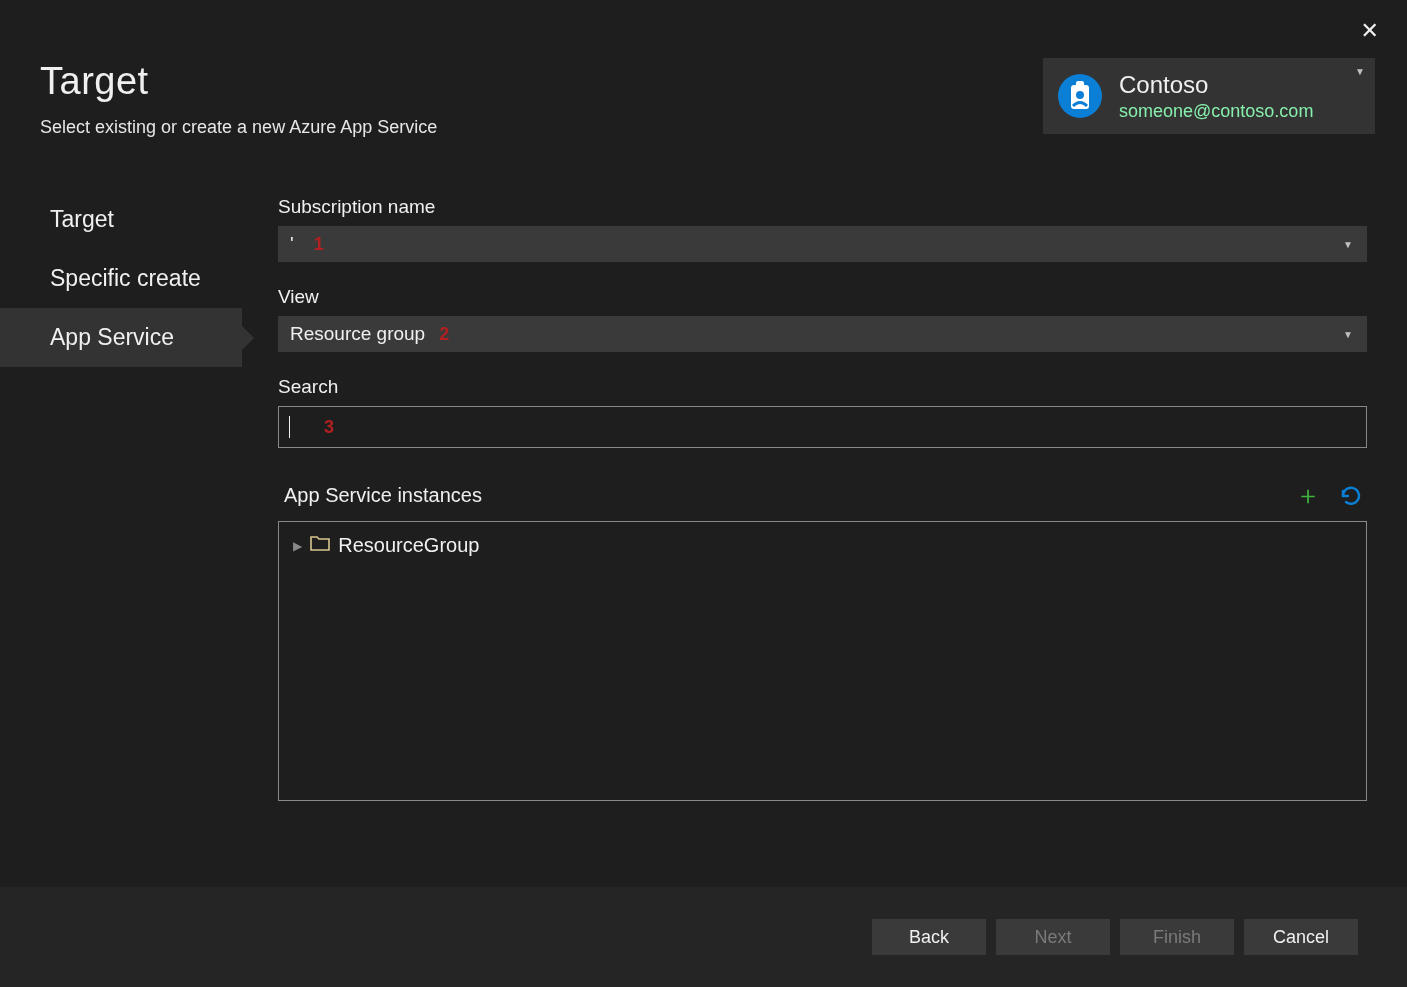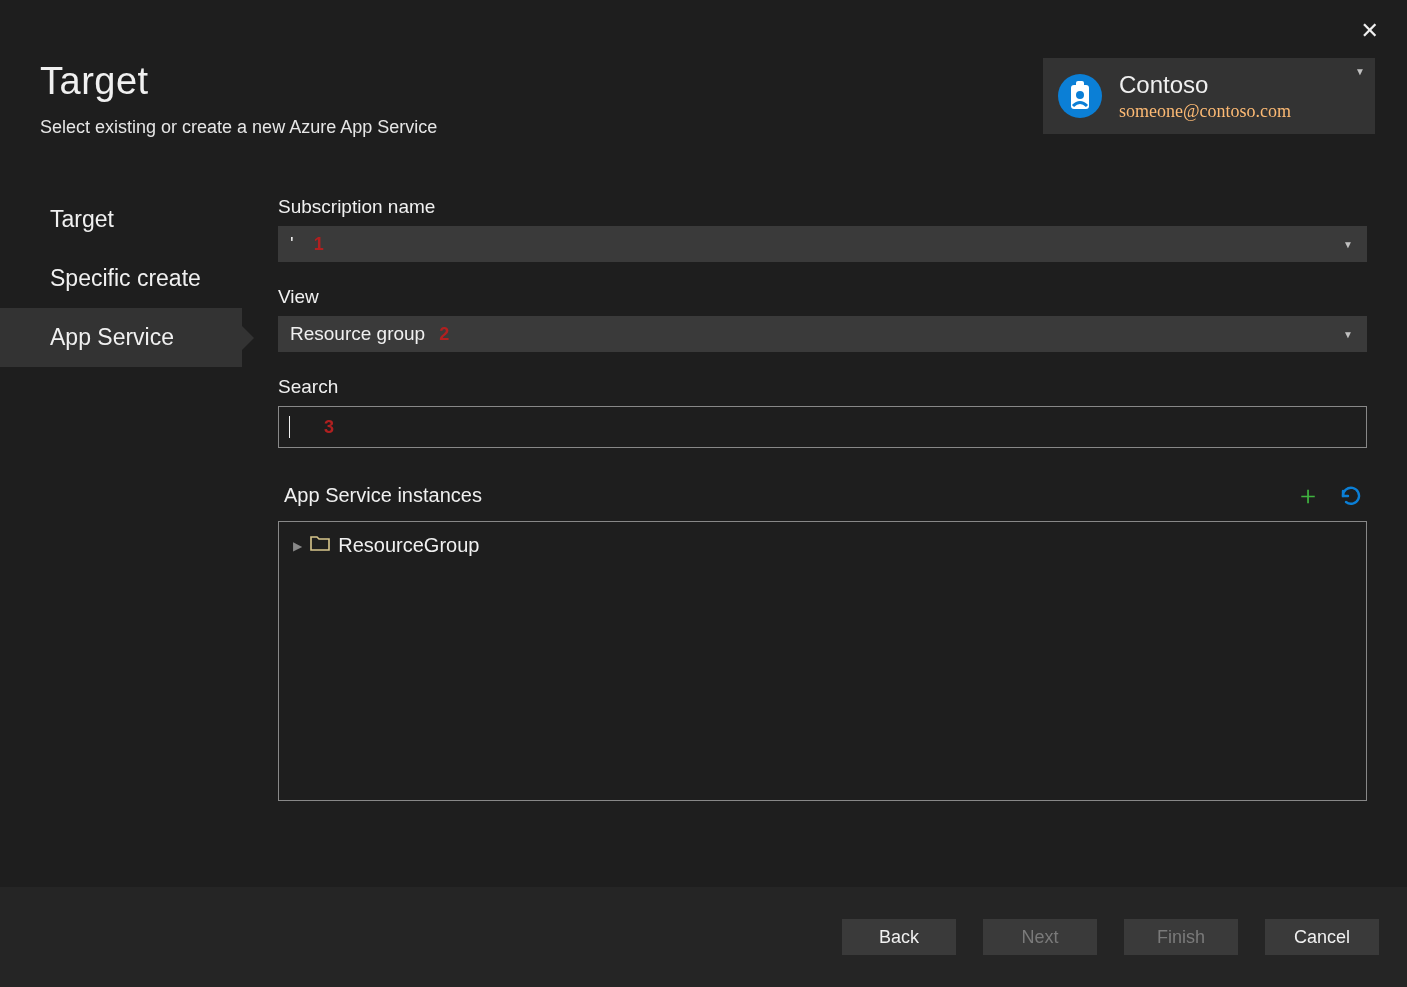--- a/index.html
+++ b/index.html
@@ -64,21 +64,21 @@
       justify-content: center;
     }
     .account-text {
       display: flex;
       flex-direction: column;
       font-weight: 300;
       line-height: 1.25;
       flex: 1;
     }
     .account-name { font-size: 24px; }
-    .account-email { font-size: 18px; color: #fdba74; font-family: Liberation Serif, serif; }
+    .account-email { font-size: 18px; color: #86efac; }
     .account-caret {
       font-size: 10px;
       color: #c0c0c0;
       align-self: flex-start;
       margin-top: 8px;
     }
 
     .body {
       flex: 1;
       display: flex;
@@ -202,22 +202,22 @@
       padding: 4px 4px;
     }
     .tree-expander { font-size: 12px; color: #888888; cursor:pointer; }
 
     .footer {
       height: 100px;
       background: #252525;
       display: flex;
       align-items: center;
       justify-content: flex-end;
-      padding-right: 28px;
-      gap: 27px;
+      padding-right: 49px;
+      gap: 10px;
     }
     .btn {
       min-width: 114px;
       height: 36px;
       background: #3a3a3a;
       display: flex;
       align-items: center;
       justify-content: center;
       font-size: 18px;
       font-weight: 300;

